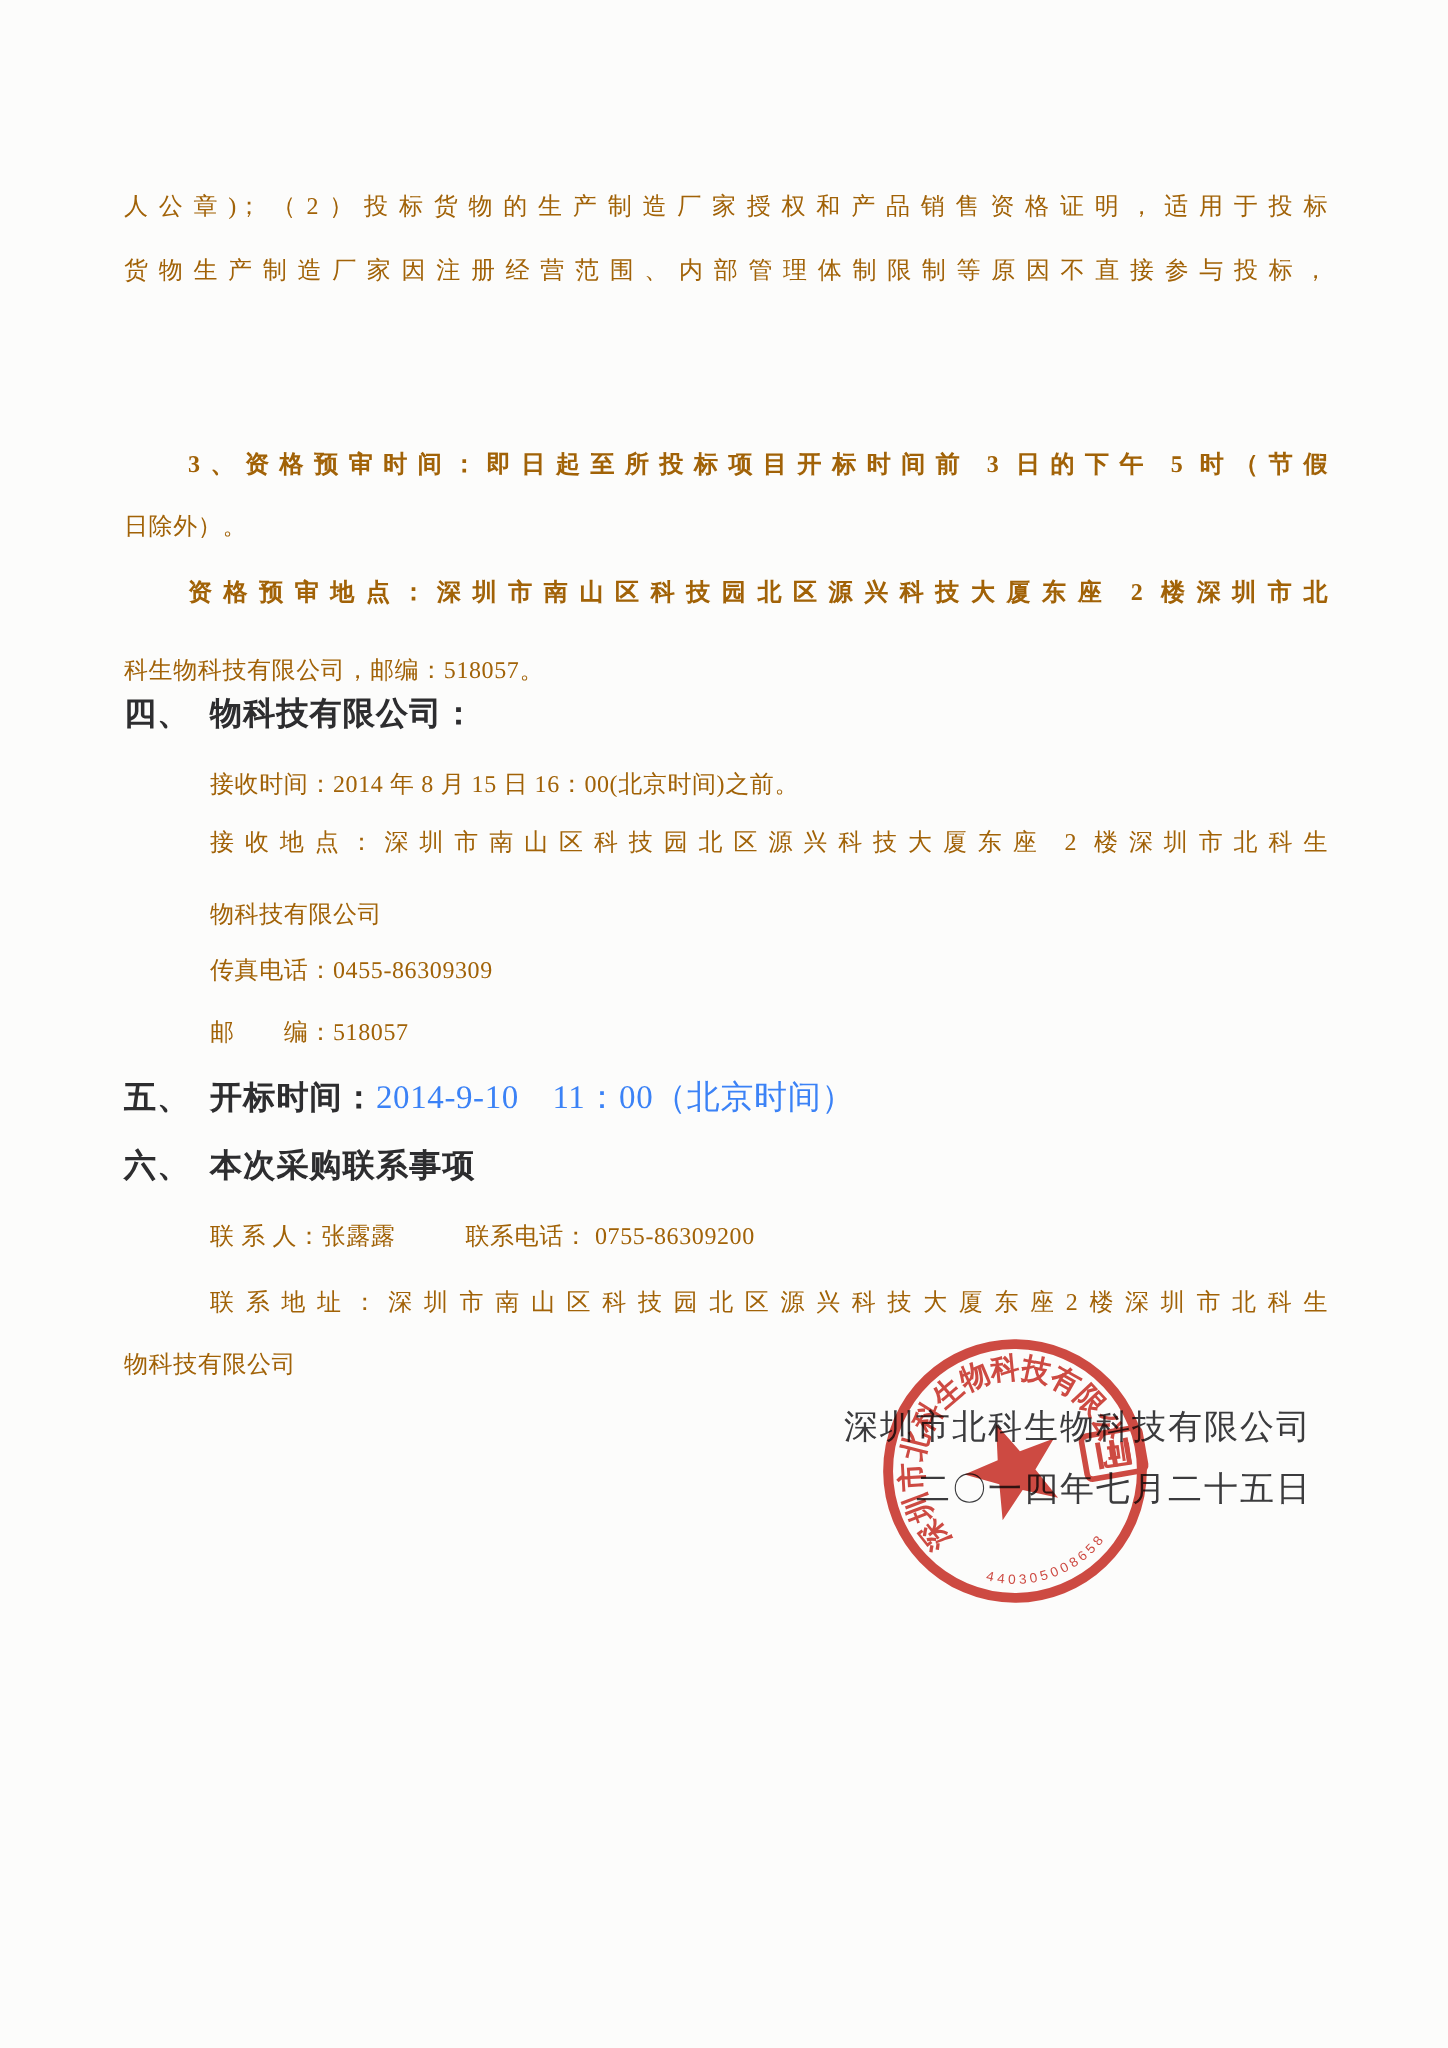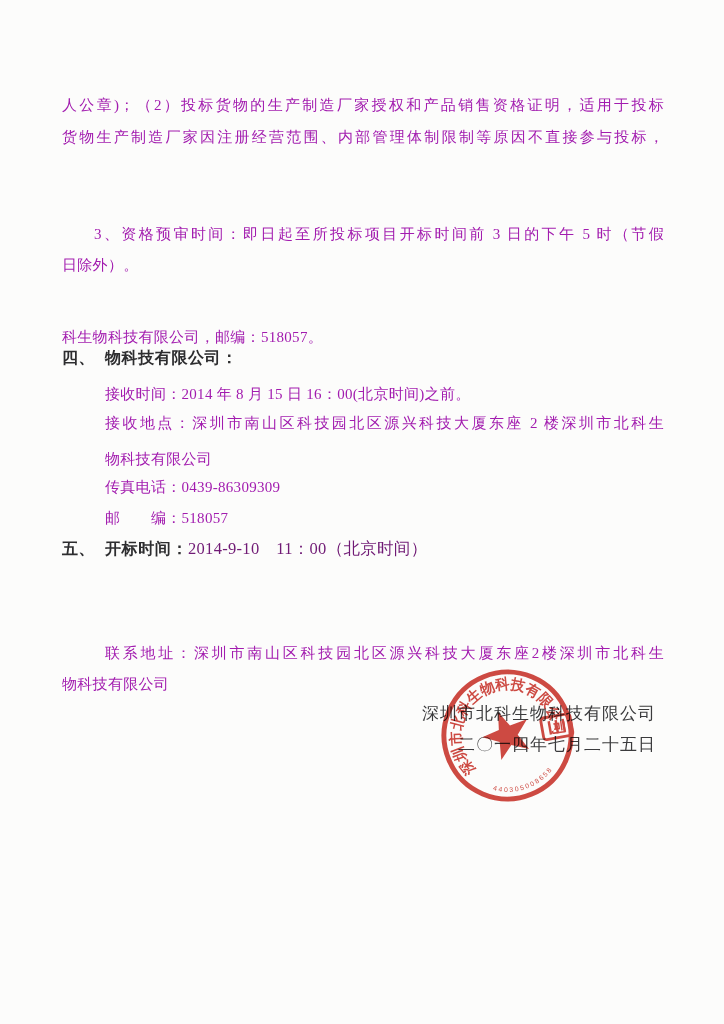--- a/index.html
+++ b/index.html
@@ -6,45 +6,45 @@
   body{background:#e8e8e8;}
   .page{
     position:relative;
     width:724px;height:1024px;
     margin:0 auto;
     background:#fcfcfb;
     overflow:hidden;
   }
   .ln{
     position:absolute;
-    color:#a21caf;
+    color:#a16207;
     font-family:"Liberation Serif","DejaVu Serif",serif;
-    font-size:15px;
+    font-size:12px;
     letter-spacing:0.3px;
     white-space:nowrap;
     line-height:1.25;
   }
   .m0{left:62px;}
-  .ind{left:94px;}
+  .ind{left:94px;font-weight:bold;}
   .ind2{left:105px;}
   .full{white-space:normal;text-align:justify;text-align-last:justify;}
   .w602{width:602px;}
   .w570{width:570px;}
   .w559{width:559px;}
   .sec{
     font-family:"Liberation Sans","DejaVu Sans",sans-serif;
     font-weight:700;
     color:#2d2d2f;
     font-size:16px;
     letter-spacing:0.6px;
   }
   .sec .num{display:inline-block;width:43px;}
   .sec .val{
     font-family:"Liberation Serif","DejaVu Serif",serif;
-    font-weight:400;color:#701a75;letter-spacing:0.3px;font-size:16.5px;
+    font-weight:400;color:#3b82f6;letter-spacing:0.3px;font-size:16.5px;
   }
   .gap-left{margin-left:35px;}
   .sig{
     position:absolute;left:376px;width:280px;
     text-align:right;
     color:#3b3b3d;
     font-family:"Liberation Serif","DejaVu Serif",serif;
     font-size:17px;letter-spacing:1px;white-space:nowrap;
   }
   .seal{
@@ -56,35 +56,42 @@
 <body>
 
 <div class="page">
 
   <div class="ln m0 full w602" style="top:96px">人公章)；（2）投标货物的生产制造厂家授权和产品销售资格证明，适用于投标</div>
   <div class="ln m0 full w602" style="top:128px">货物生产制造厂家因注册经营范围、内部管理体制限制等原因不直接参与投标，</div>
 
   <div class="ln ind full w570" style="top:225px">3、资格预审时间：即日起至所投标项目开标时间前 3 日的下午 5 时（节假</div>
   <div class="ln m0" style="top:256px">日除外）。</div>
 
+  <div class="ln ind full w570" style="top:289px">资格预审地点：深圳市南山区科技园北区源兴科技大厦东座 2 楼深圳市北</div>
   <div class="ln m0" style="top:328px">科生物科技有限公司，邮编：518057。</div>
 
   <div class="ln m0 sec" style="top:348px">
     <span class="num">四、</span><span>物科技有限公司：</span>
   </div>
   <div class="ln ind2" style="top:385px">接收时间：2014 年 8 月 15 日 16：00(北京时间)之前。</div>
   <div class="ln ind2 full w559" style="top:414px">接收地点：深圳市南山区科技园北区源兴科技大厦东座 2 楼深圳市北科生</div>
   <div class="ln ind2" style="top:450px">物科技有限公司</div>
-  <div class="ln ind2" style="top:478px">传真电话：0439-86309309</div>
+  <div class="ln ind2" style="top:478px">传真电话：0455-86309309</div>
   <div class="ln ind2" style="top:509px">邮　　编：518057</div>
 
   <div class="ln m0 sec" style="top:539px">
     <span class="num">五、</span><span>开标时间：</span><span class="val">2014-9-10　11：00（北京时间）</span>
   </div>
 
+  <div class="ln m0 sec" style="top:574px">
+    <span class="num">六、</span><span>本次采购联系事项</span>
+  </div>
+  <div class="ln ind2" style="top:611px">
+    <span>联 系 人：张露露</span><span class="gap-left">联系电话： 0755-86309200</span>
+  </div>
   <div class="ln ind2 full w559" style="top:644px">联系地址：深圳市南山区科技园北区源兴科技大厦东座2楼深圳市北科生</div>
   <div class="ln m0" style="top:675px">物科技有限公司</div>
 
   <div class="sig" style="top:702px">深圳市北科生物科技有限公司</div>
   <div class="sig" style="top:733px">二〇一四年七月二十五日</div>
 
   <div class="seal">
     <svg viewBox="0 0 200 200" width="141" height="141">
       <g transform="rotate(-22 100 100)">
         <circle cx="100" cy="100" r="90" fill="none" stroke="#cc3b33" stroke-width="7"></circle>

